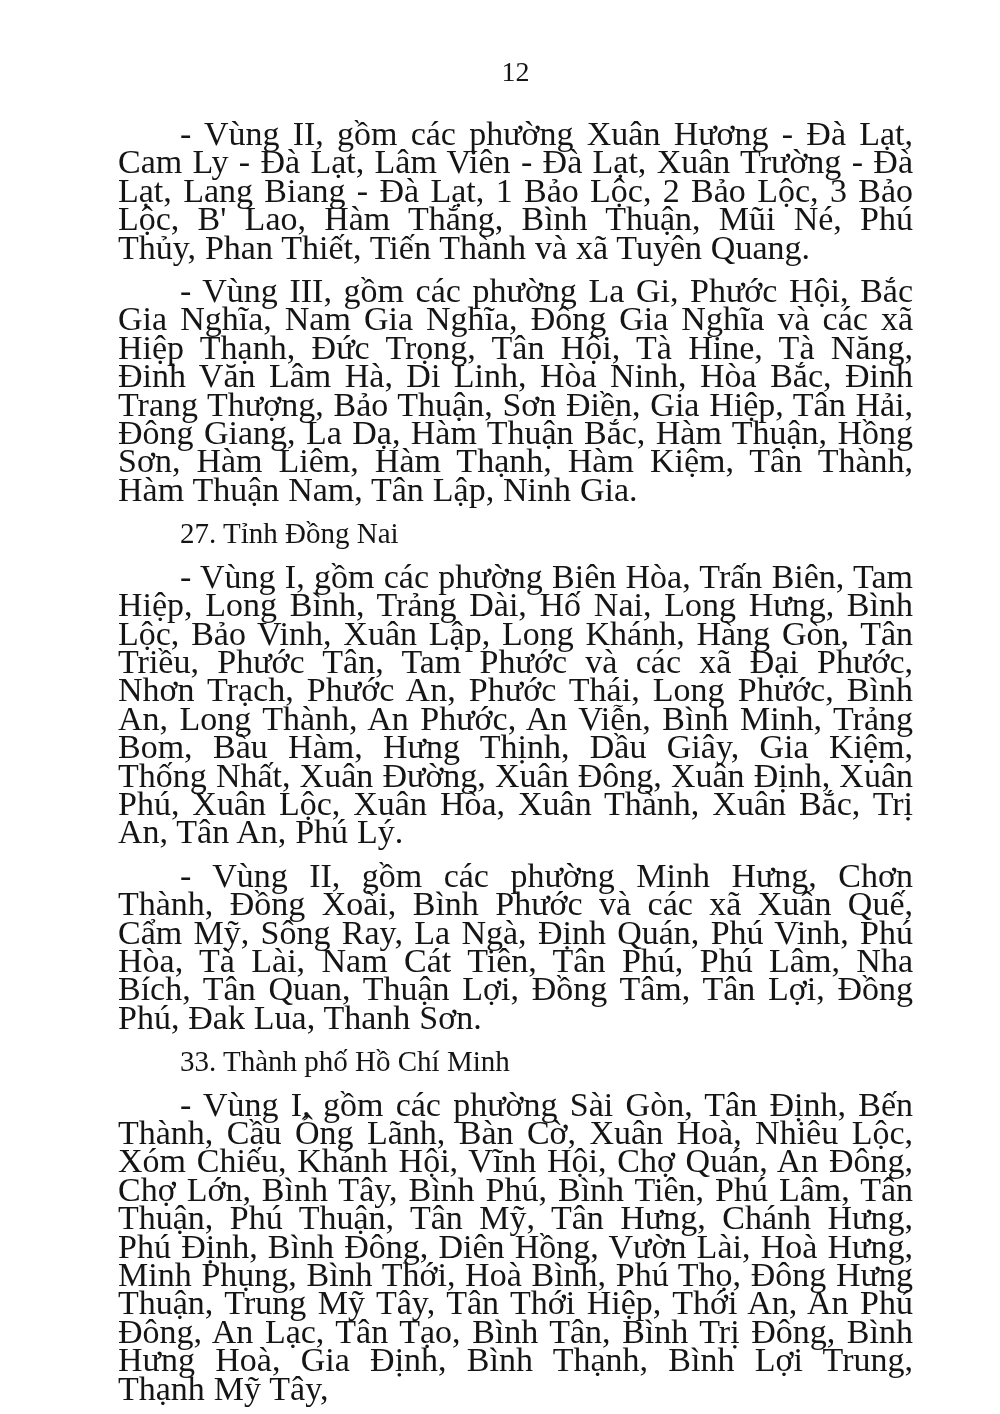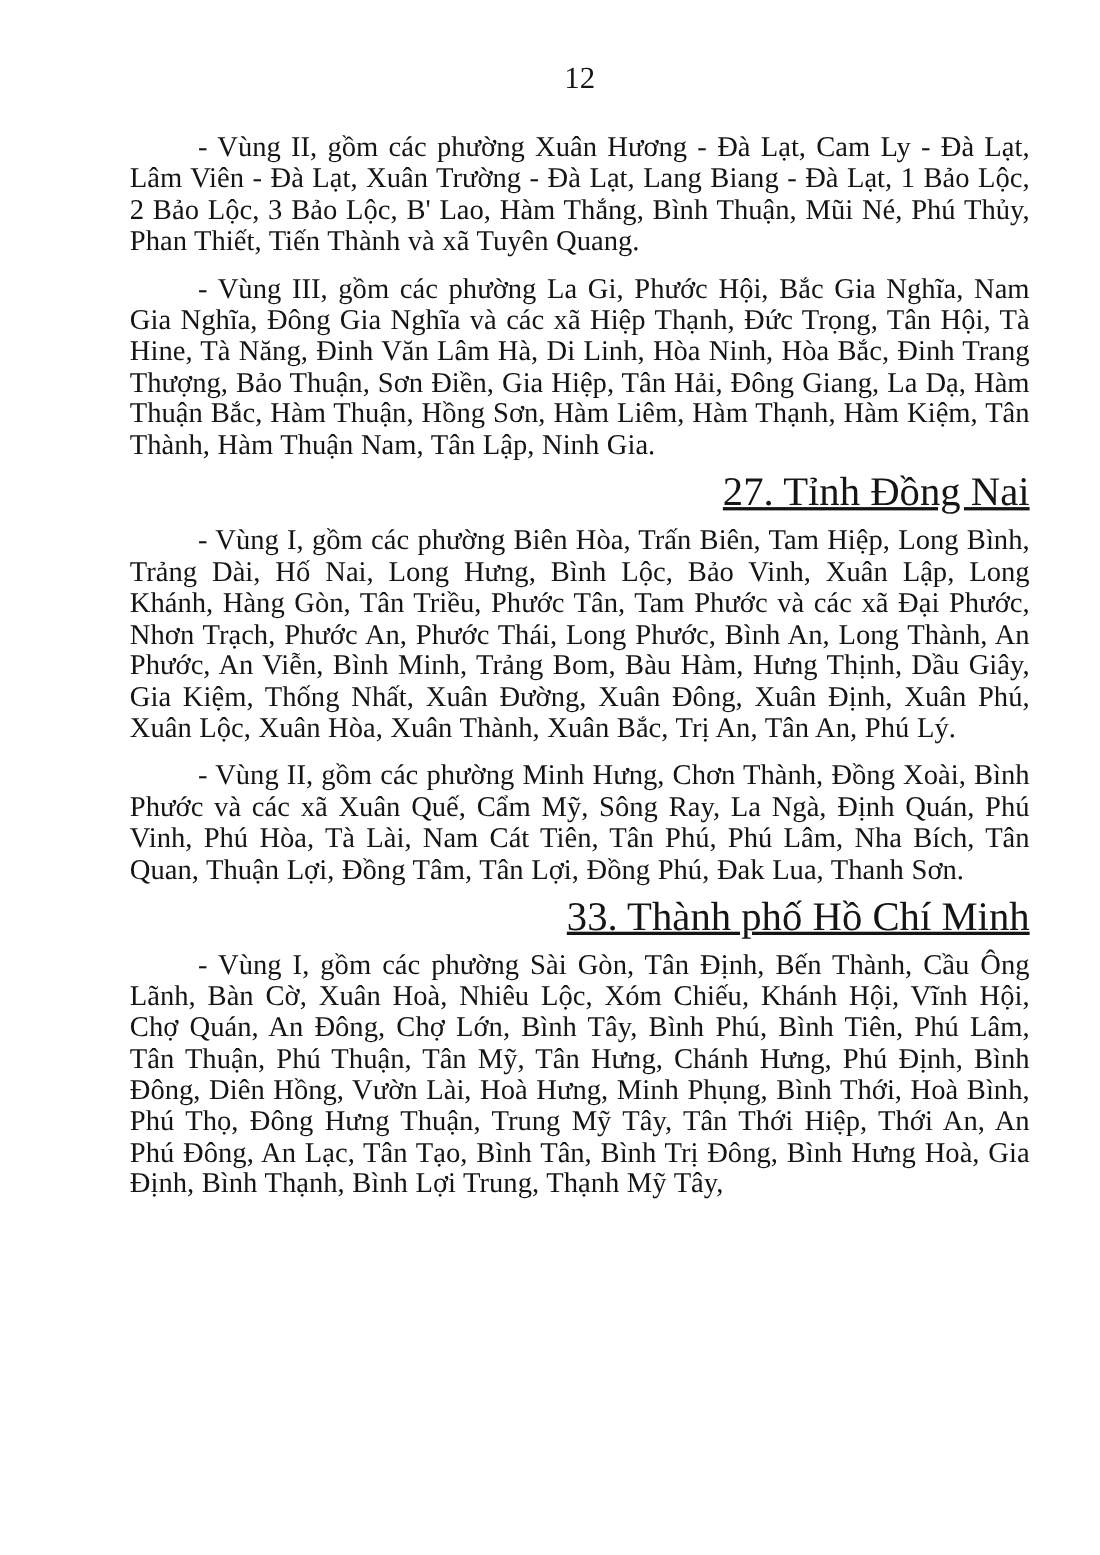--- a/index.html
+++ b/index.html
@@ -11,44 +11,43 @@
     width: 1000px;
     height: 1414px;
     font-family: "Liberation Serif", "DejaVu Serif", serif;
     color: #151515;
     overflow: hidden;
   }
   .page {
     box-sizing: border-box;
     width: 1000px;
     height: 1414px;
-    padding: 58px 64px 0 118px;
+    padding: 58px 87px 0 118px;
     background: #ffffff;
   }
   .page-number {
     text-align: center;
     font-size: 28px;
     line-height: 28px;
     margin: 0 0 34px 0;
   }
   .para {
-    font-size: 26px;
+    font-size: 34px;
     line-height: 28.4px;
     text-align: justify;
     text-indent: 62px;
     margin: 0 0 15px 0;
     word-spacing: 0.4px;
   }
   .heading {
-    font-size: 37px;
+    font-size: 29px;
     line-height: 28.4px;
-    text-align: right;
+    text-align: left;
     text-indent: 62px;
     margin: 0 0 15px 0;
-    text-decoration: underline;
   }
 </style>
 </head>
 <body>
 
 <div class="page">
   <div class="page-number">12</div>
 
   <p class="para">- Vùng II, gồm các phường Xuân Hương - Đà Lạt, Cam Ly - Đà Lạt, Lâm Viên - Đà Lạt, Xuân Trường - Đà Lạt, Lang Biang - Đà Lạt, 1 Bảo Lộc, 2 Bảo Lộc, 3 Bảo Lộc, B' Lao, Hàm Thắng, Bình Thuận, Mũi Né, Phú Thủy, Phan Thiết, Tiến Thành và xã Tuyên Quang.</p>
 

